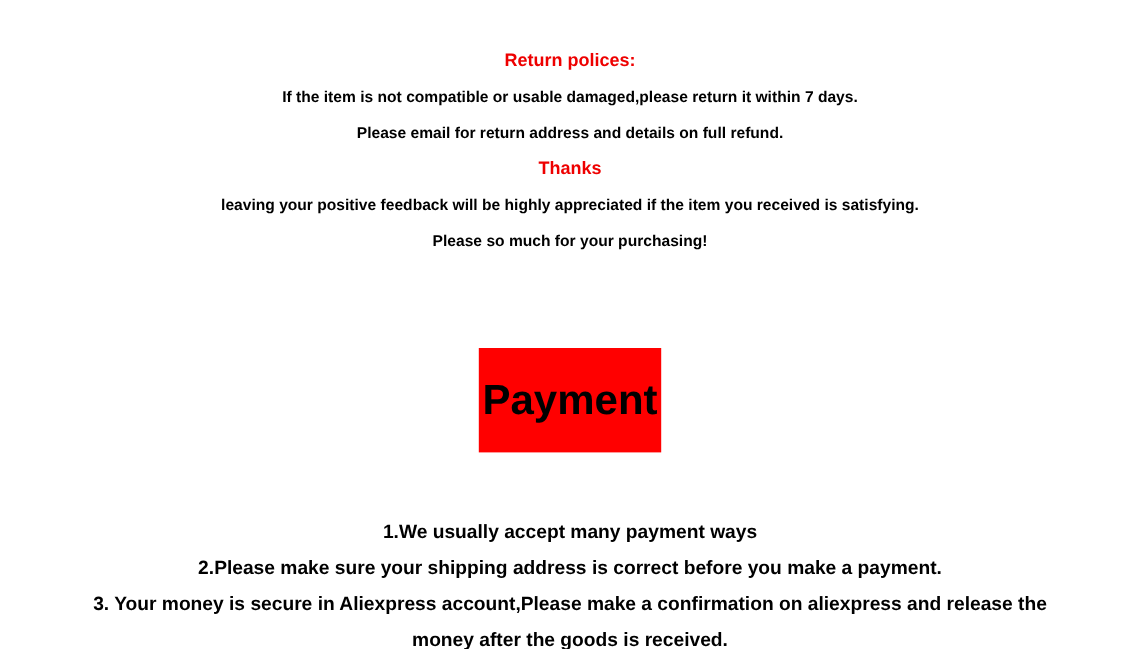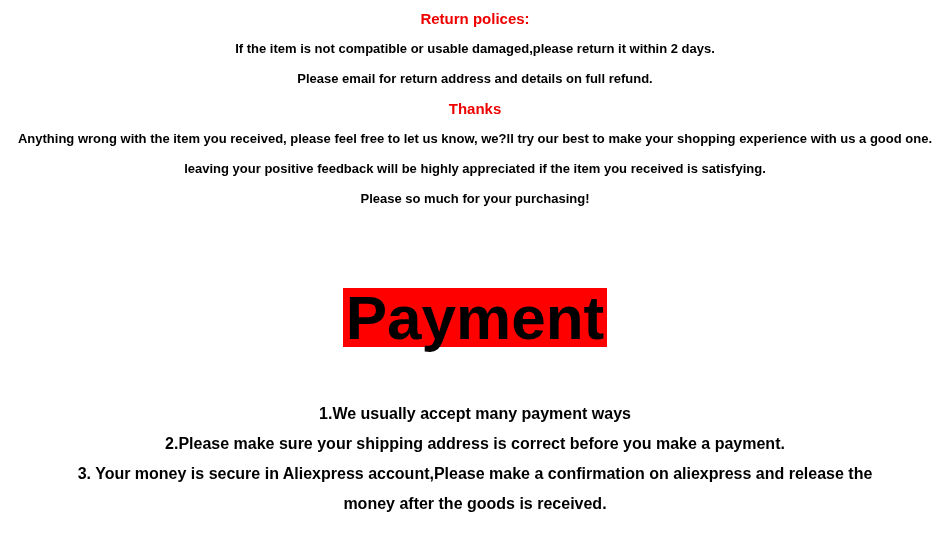--- a/index.html
+++ b/index.html
@@ -20,20 +20,21 @@
     height: 541px;
     display: flex;
     flex-direction: column;
     align-items: center;
   }
   .section {
     width: 100%;
     display: flex;
     flex-direction: column;
     align-items: center;
+    margin-top: 32px;
   }
   .return-section { padding-top: 4px; }
   .line {
     line-height: 30px;
     white-space: nowrap;
     font-weight: bold;
     text-align: center;
   }
   .heading-red {
     color: var(--heading-red);
@@ -46,46 +47,45 @@
   .payment-title-row {
     margin-top: 74px;
     width: 100%;
     text-align: center;
   }
   .payment-highlight {
     display: inline-block;
     background: var(--payment-bg);
     color: var(--text);
     font-weight: bold;
-    font-size: 62px;
+    font-size: 35px;
     line-height: 55px;
-    padding: 2px 3px;
+    padding: 16px 3px;
     white-space: nowrap;
   }
   .payment-section { margin-top: 52px; }
   .payment-line {
     color: var(--text);
     font-size: 16px;
     line-height: 30px;
     white-space: nowrap;
     font-weight: bold;
     text-align: center;
   }
 </style>
 </head>
 <body>
 
 <div class="page">
 
   <section class="section return-section">
     <div class="line heading-red">Return polices:</div>
-    <div class="line body-line">If the item is not compatible or usable damaged,please return it within 2 days.</div>
+    <div class="line body-line">If the item is not compatible or usable damaged,please return it within 7 days.</div>
     <div class="line body-line">Please email for return address and details on full refund.</div>
     <div class="line heading-red">Thanks</div>
-    <div class="line body-line">Anything wrong with the item you received, please feel free to let us know, we?ll try our best to make your shopping experience with us a good one.</div>
     <div class="line body-line">leaving your positive feedback will be highly appreciated if the item you received is satisfying.</div>
     <div class="line body-line">Please so much for your purchasing!</div>
   </section>
 
   <div class="payment-title-row">
     <span class="payment-highlight">Payment</span>
   </div>
 
   <section class="section payment-section">
     <div class="payment-line">1.We usually accept many payment ways</div>

